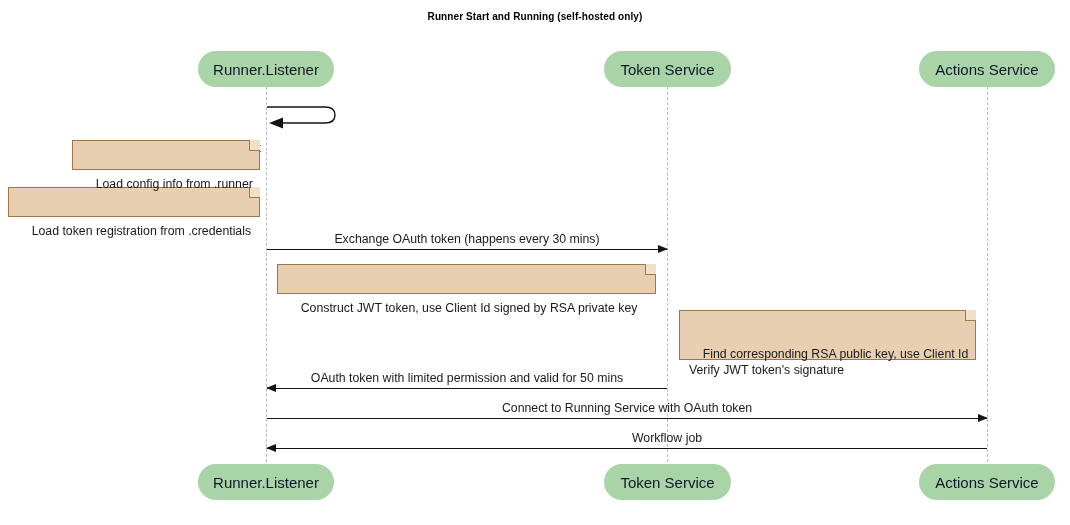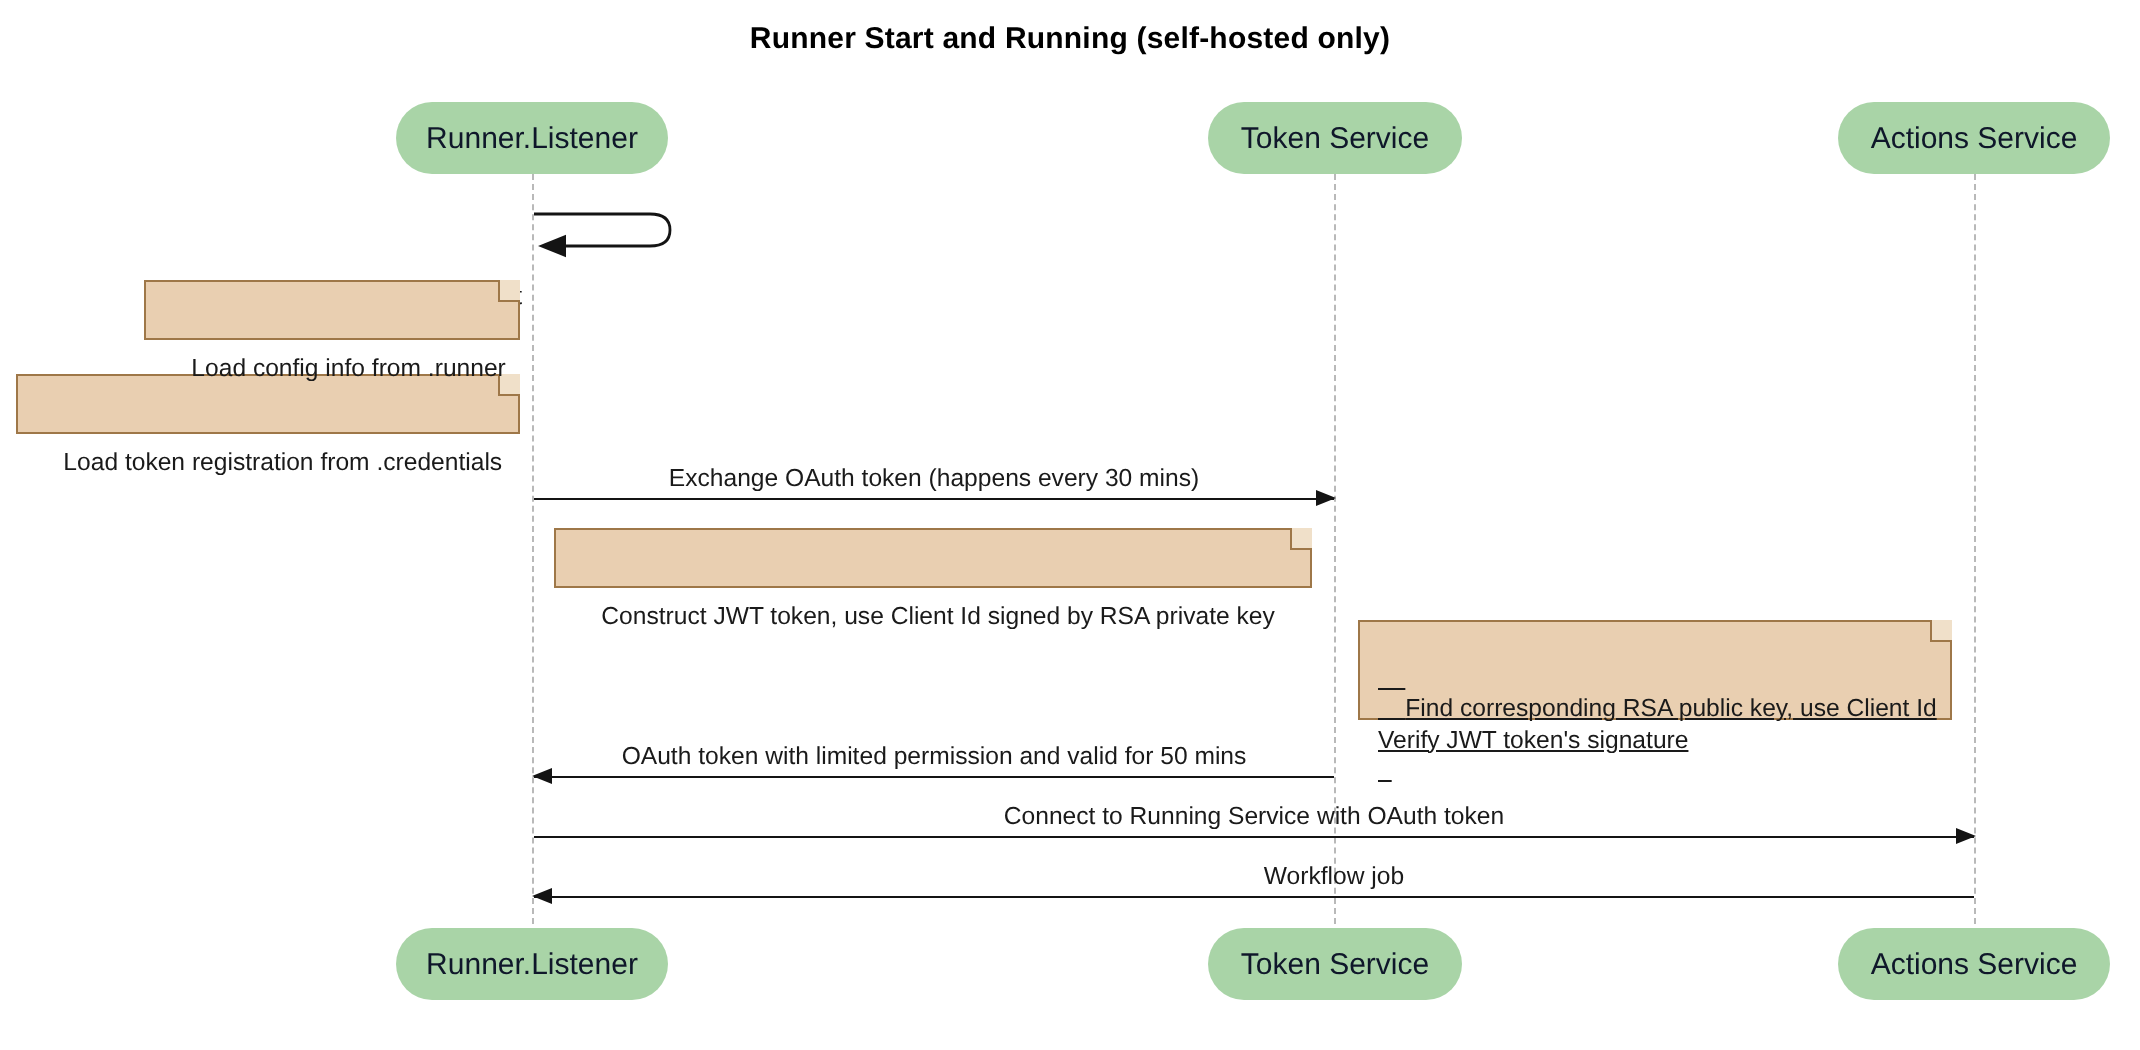--- a/index.html
+++ b/index.html
@@ -20,21 +20,21 @@
     background: #ffffff;
   }
 
   
   .diagram-title {
     position: absolute;
     left: 0;
     top: 11px;
     width: 1070px;
     text-align: center;
-    font-size: 15px;
+    font-size: 10px;
     font-weight: bold;
     color: #000000;
     letter-spacing: 0.1px;
   }
 
   
   .lifeline {
     position: absolute;
     width: 0;
     border-left: 1px dashed #b9b9b9;
@@ -182,21 +182,21 @@
     <span class="line"></span>
     <span class="head-right"></span>
     <span class="label">Exchange OAuth token (happens every 30 mins)</span>
   </div>
 
   <div class="note" style="left:277px; top:264px; width:379px; height:30px;">
     <span class="dogear"></span>
     <span>Construct JWT token, use Client Id signed by RSA private key</span>
   </div>
 
-  <div class="note" style="left:679px; top:310px; width:297px; height:50px;text-decoration:underline;">
+  <div class="note" style="left:679px; top:310px; width:297px; height:50px;">
     <span class="dogear"></span>
     <span>Find corresponding RSA public key, use Client Id
 Verify JWT token's signature</span>
   </div>
 
   <div class="msg" style="left:267px; top:388px; width:400px;">
     <span class="line"></span>
     <span class="head-left"></span>
     <span class="label">OAuth token with limited permission and valid for 50 mins</span>
   </div>

